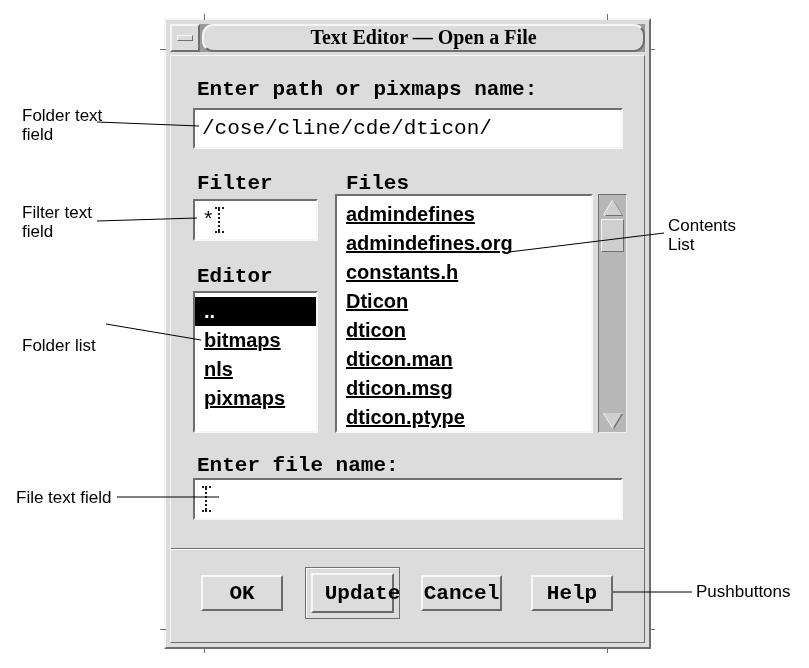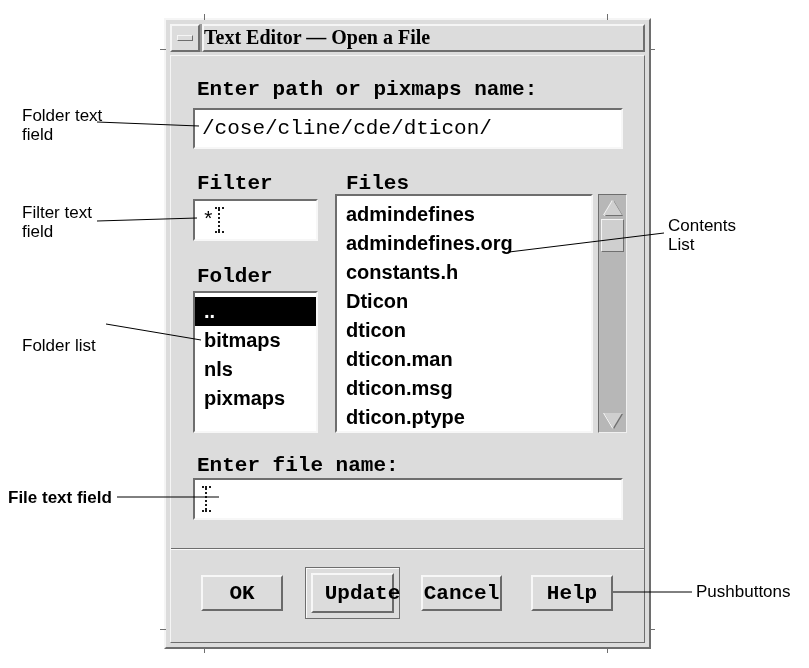--- a/index.html
+++ b/index.html
@@ -22,22 +22,22 @@
     background: var(--dialog-bg, #dcdcdc);
     border: 2px solid; border-color: #f5f5f5 #6e6e6e #6e6e6e #f5f5f5;
   }
   .menu-btn { width: 30px; position: relative; }
   .menu-dash {
     position: absolute; left: 50%; top: 50%; transform: translate(-50%,-50%);
     width: 16px; height: 6px; background: var(--dialog-bg, #dcdcdc);
     border: 1px solid; border-color: #f5f5f5 #6e6e6e #6e6e6e #f5f5f5;
   }
   .title-area {
-    flex: 1; line-height: 24px;
-    font: bold 20px "Liberation Serif", serif; letter-spacing: 0;
+    flex: 1; text-align: center; line-height: 24px;
+    font: bold 20px "Liberation Serif", serif; letter-spacing: 0; border-radius: 11px;
   }
   .client {
     position: absolute; left: 4px; top: 35px; right: 4px; bottom: 4px;
     background: var(--dialog-bg, #dcdcdc);
     border: 1px solid; border-color: #f5f5f5 #6e6e6e #6e6e6e #f5f5f5;
   }
   .notch { position: absolute; background: #6e6e6e; }
   .notch.v { width: 1px; height: 6px; }
   .notch.h { width: 6px; height: 1px; }
 
@@ -48,21 +48,21 @@
   }
   .field {
     position: absolute; background: var(--field-bg, #ffffff);
     border: 2px solid; border-color: #6e6e6e #f7f7f7 #f7f7f7 #6e6e6e;
     font: 21px "Liberation Mono", monospace;
     display: flex; align-items: center; padding-left: 7px; white-space: pre;
   }
   .listbox {
     position: absolute; background: var(--field-bg, #ffffff);
     border: 2px solid; border-color: #6e6e6e #f7f7f7 #f7f7f7 #6e6e6e;
-    overflow: hidden; padding-top: 4px;
+    overflow: hidden; padding-top: 4px; text-decoration: underline;
   }
   .list-item {
     font: bold 20px "Liberation Sans", sans-serif;
     line-height: 29px; padding-left: 9px; white-space: nowrap;
   }
   .list-item.selected { background: var(--selection-bg, #000); color: var(--selection-fg, #fff); }
 
   
   .scrollbar {
     position: absolute; background: var(--scrollbar-trough, #b7b7b7);
@@ -164,21 +164,21 @@
     <div class="scrollbar" style="left:427px; top:138px; width:29px; height:239px;">
       <div class="sb-btn up">
         <div class="tri-up"></div>
       </div>
       <div class="sb-thumb"></div>
       <div class="sb-btn down">
         <div class="tri-down"></div>
       </div>
     </div>
 
-    <div class="lbl" style="left:26px; top:209px;">Folder</div>
+    <div class="lbl" style="left:26px; top:209px;">Editor</div>
     <div class="listbox" style="left:22px; top:235px; width:125px; height:142px;" id="folders-list">
         <div class="list-item selected">..</div>
         <div class="list-item">bitmaps</div>
         <div class="list-item">nls</div>
         <div class="list-item">pixmaps</div>
       </div>
 
     <div class="lbl" style="left:26px; top:398px;">Enter file name:</div>
     <div class="field" style="left:22px; top:422px; width:430px; height:42px;">
       <span></span>
@@ -194,21 +194,21 @@
     <div class="btn" style="left:250px; top:519px; width:81px; height:36px;">Cancel</div>
     <div class="btn" style="left:360px; top:519px; width:82px; height:36px;">Help</div>
   </div>
 </div>
 
 <div class="callout" style="left:22px; top:106px;">Folder text
 field</div>
 <div class="callout" style="left:22px; top:203px;">Filter text
 field</div>
 <div class="callout" style="left:22px; top:308px;margin-top:28px;">Folder list</div>
-<div class="callout" style="left:8px; top:488px;font-weight:bold;">File text field</div>
+<div class="callout" style="left:16px; top:488px;">File text field</div>
 <div class="callout" style="left:668px; top:216px;">Contents
 List</div>
 <div class="callout" style="left:696px; top:582px;">Pushbuttons</div>
 
 <svg id="callout-svg">
   <line x1="97" y1="122" x2="199" y2="126" stroke="#000" stroke-width="1"></line>
   <line x1="97" y1="221" x2="197" y2="218" stroke="#000" stroke-width="1"></line>
   <line x1="106" y1="324" x2="201" y2="340" stroke="#000" stroke-width="1"></line>
   <line x1="117" y1="497" x2="219" y2="497" stroke="#000" stroke-width="1"></line>
   <line x1="509" y1="252" x2="664" y2="233" stroke="#000" stroke-width="1"></line>

